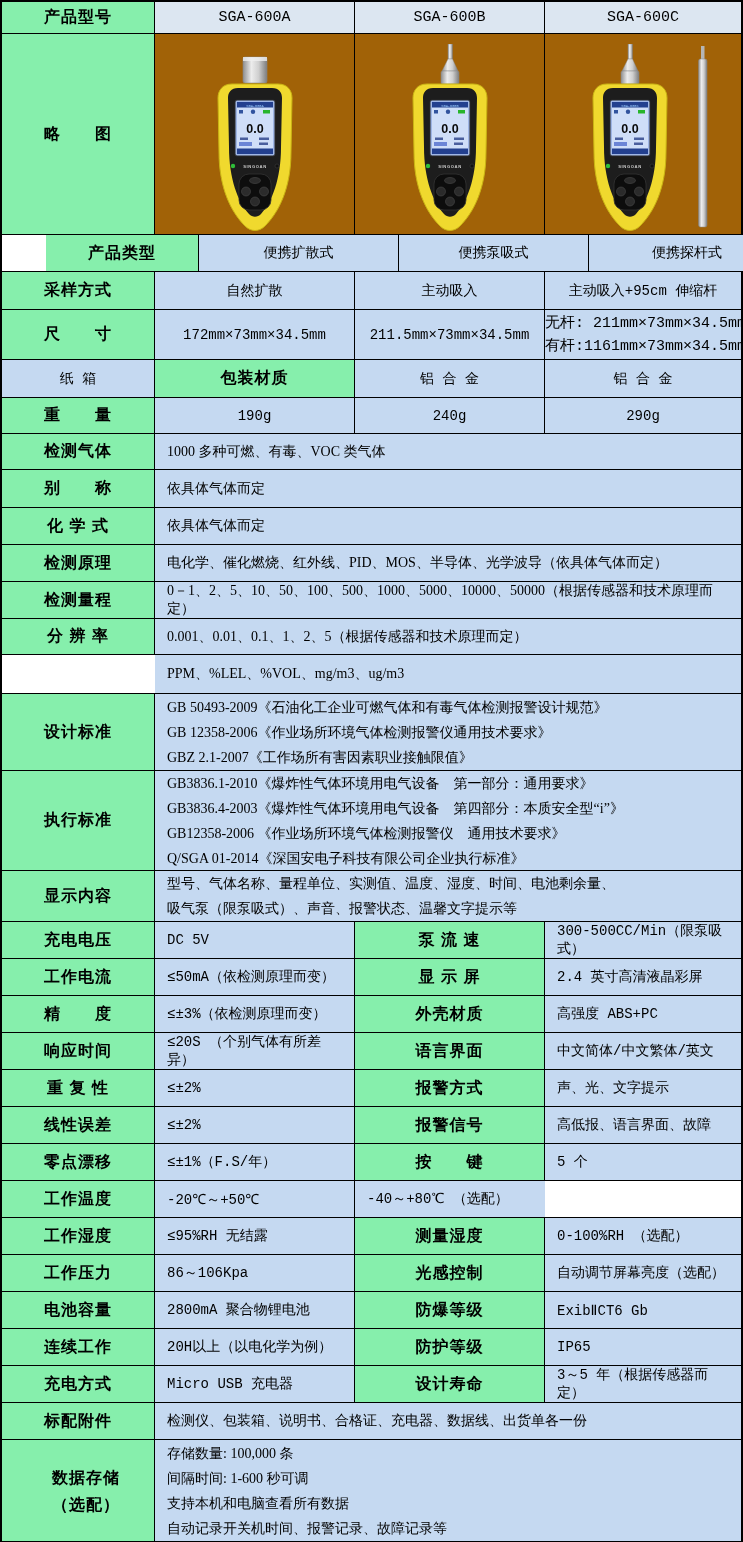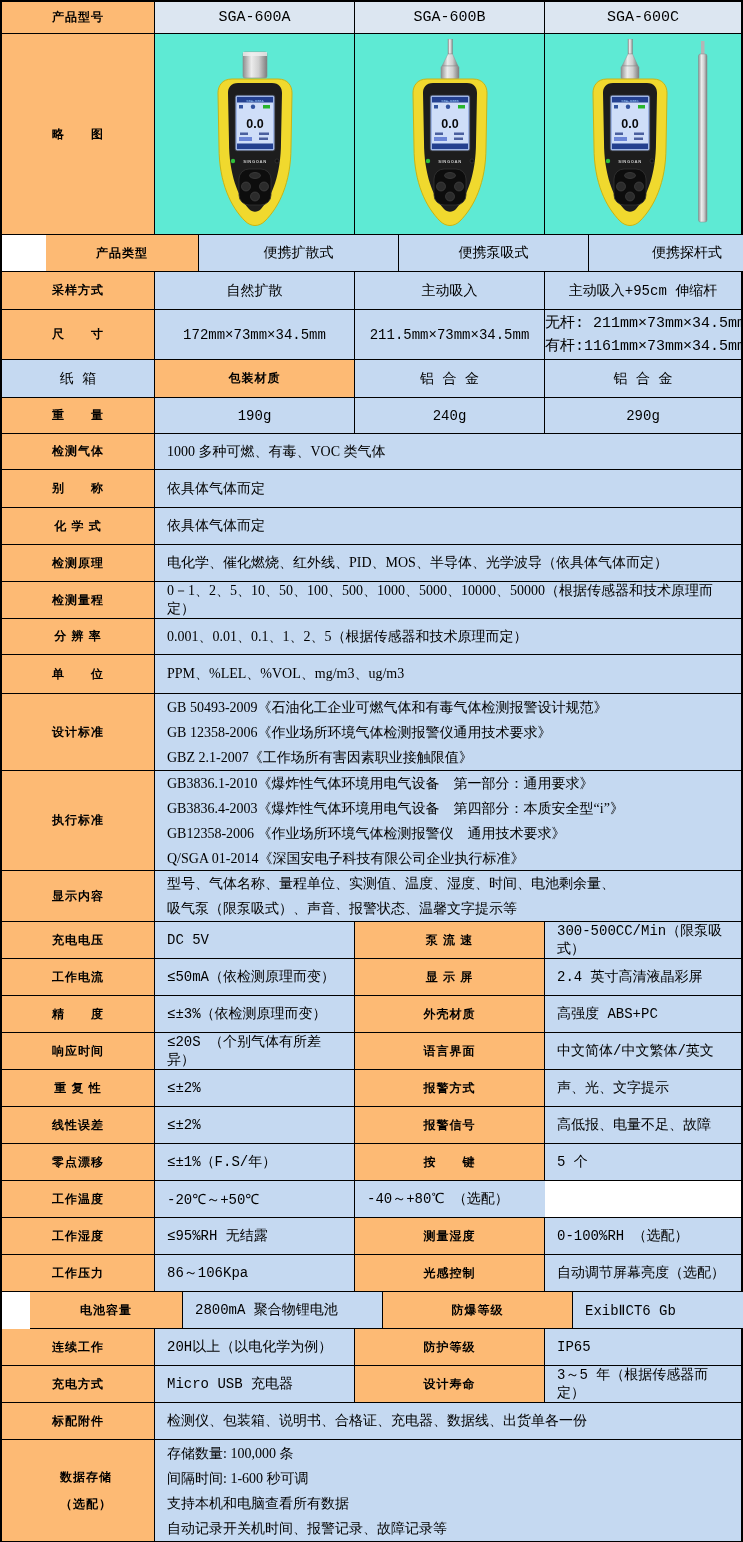--- a/index.html
+++ b/index.html
@@ -20,43 +20,43 @@
   .cell {
     box-sizing: border-box;
     border-right: 1px solid #000;
     display: flex;
     align-items: center;
     justify-content: center;
     overflow: hidden;
   }
   .row .cell:last-child { border-right: none; }
   .label {
-    background: #fdba74;
+    background: #86efac;
     font-weight: bold;
-    font-size: 12px;
+    font-size: 16px;
     text-align: center;
     letter-spacing: 1px;
   }
   .header-model {
     background: #dce6f1;
     font-size: 15px;
     font-family: "Liberation Mono", "DejaVu Sans Mono", monospace;
   }
   .value {
     background: #c5d9f1;
     font-size: 14px;
     font-family: "Liberation Mono", "DejaVu Sans Mono", monospace;
   }
   .value.left {
     justify-content: flex-start;
     text-align: left;
     padding-left: 12px;
     padding-right: 8px;
   }
-  .img-cell { background: #5eead4; }
+  .img-cell { background: #a16207; align-items: flex-end; }
   .lines {
     display: flex;
     flex-direction: column;
     justify-content: center;
     align-items: flex-start;
     width: 100%;
   }
   .lines.centered { align-items: center; margin-left: 16px; }
   .line { line-height: 25px; white-space: nowrap; }
   .label .line { line-height: 27px; }
@@ -250,21 +250,20 @@
     </div>
     <div class="row" style="height: 37px;">
       <div class="cell label">检测量程</div>
       <div class="cell value left span3">0－1、2、5、10、50、100、500、1000、5000、10000、50000（根据传感器和技术原理而定）</div>
     </div>
     <div class="row" style="height: 36px;">
       <div class="cell label">分 辨 率</div>
       <div class="cell value left span3">0.001、0.01、0.1、1、2、5（根据传感器和技术原理而定）</div>
     </div>
     <div class="row" style="height: 39px;">
-      <div class="cell label">单　　位</div>
       <div class="cell value left span3">PPM、%LEL、%VOL、mg/m3、ug/m3</div>
     </div>
     <div class="row" style="height: 77px;">
       <div class="cell label">设计标准</div>
       <div class="cell value left span3">
         <div class="lines ">
           <div class="line">GB 50493-2009《石油化工企业可燃气体和有毒气体检测报警设计规范》</div>
           <div class="line">GB 12358-2006《作业场所环境气体检测报警仪通用技术要求》</div>
           <div class="line">GBZ 2.1-2007《工作场所有害因素职业接触限值》</div>
         </div>
@@ -317,21 +316,21 @@
     <div class="row" style="height: 37px;">
       <div class="cell label">重 复 性</div>
       <div class="cell value left">≤±2%</div>
       <div class="cell label">报警方式</div>
       <div class="cell value left">声、光、文字提示</div>
     </div>
     <div class="row" style="height: 37px;">
       <div class="cell label">线性误差</div>
       <div class="cell value left">≤±2%</div>
       <div class="cell label">报警信号</div>
-      <div class="cell value left">高低报、电量不足、故障</div>
+      <div class="cell value left">高低报、语言界面、故障</div>
     </div>
     <div class="row" style="height: 37px;">
       <div class="cell label">零点漂移</div>
       <div class="cell value left">≤±1%（F.S/年）</div>
       <div class="cell label">按　　键</div>
       <div class="cell value left">5 个</div>
     </div>
     <div class="row" style="height: 37px;">
       <div class="cell label">工作温度</div>
       <div class="cell value left">-20℃～+50℃</div>
@@ -342,21 +341,21 @@
       <div class="cell value left">≤95%RH 无结露</div>
       <div class="cell label">测量湿度</div>
       <div class="cell value left">0-100%RH （选配）</div>
     </div>
     <div class="row" style="height: 37px;">
       <div class="cell label">工作压力</div>
       <div class="cell value left">86～106Kpa</div>
       <div class="cell label">光感控制</div>
       <div class="cell value left">自动调节屏幕亮度（选配）</div>
     </div>
-    <div class="row" style="height: 37px; margin-left: 28px;">
+    <div class="row" style="height: 37px;">
       <div class="cell label">电池容量</div>
       <div class="cell value left">2800mA 聚合物锂电池</div>
       <div class="cell label">防爆等级</div>
       <div class="cell value left">ExibⅡCT6 Gb</div>
     </div>
     <div class="row" style="height: 37px;">
       <div class="cell label">连续工作</div>
       <div class="cell value left">20H以上（以电化学为例）</div>
       <div class="cell label">防护等级</div>
       <div class="cell value left">IP65</div>

